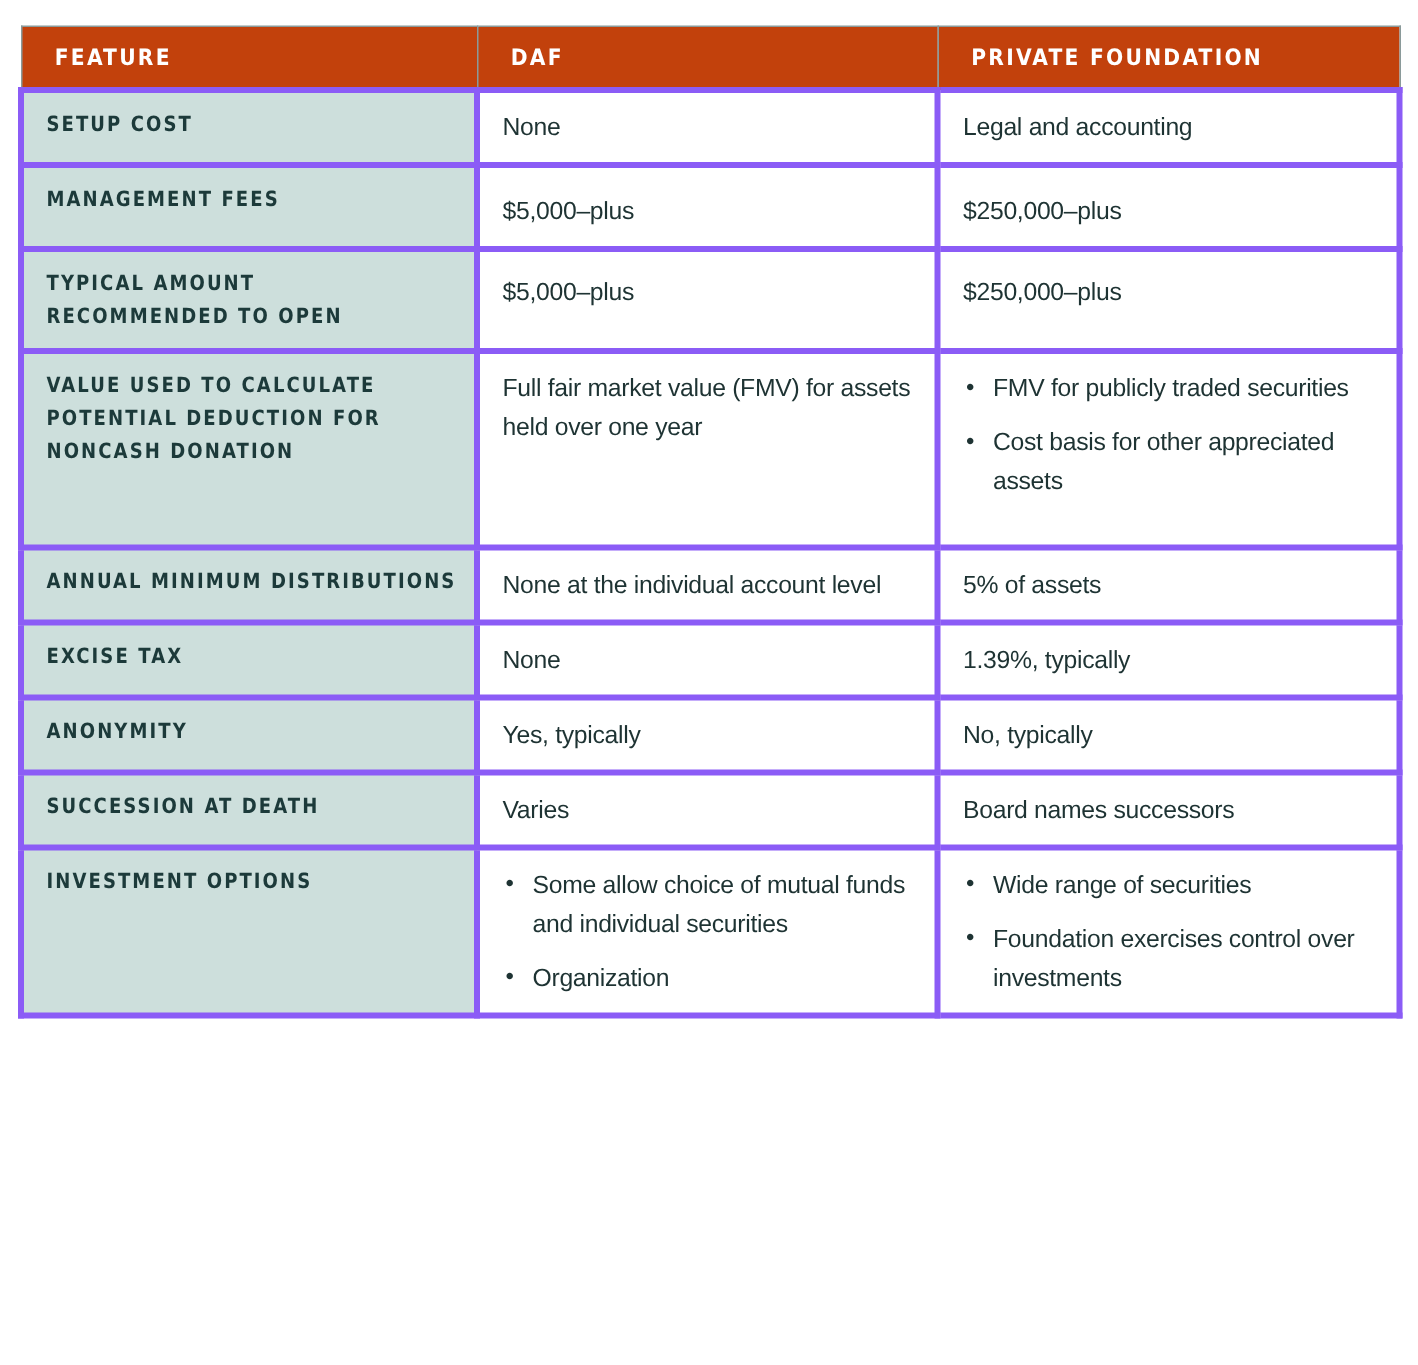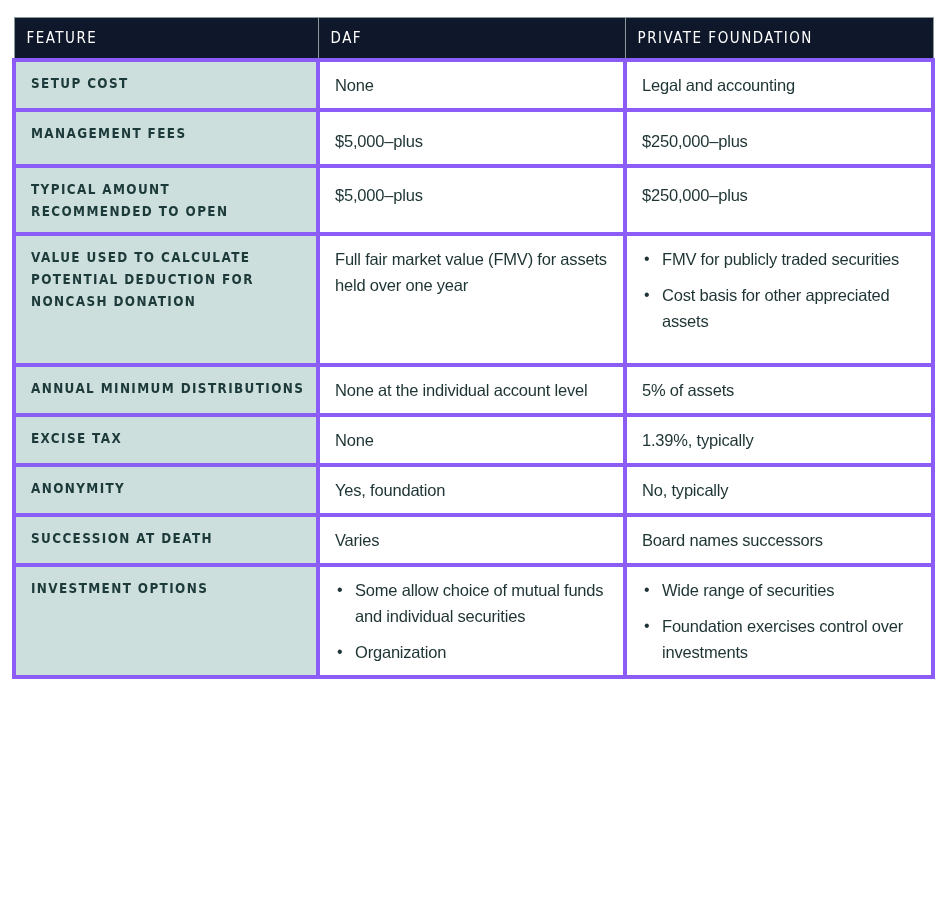--- a/index.html
+++ b/index.html
@@ -5,24 +5,24 @@
   html, body { margin: 0; padding: 0; background: #ffffff; }
   body { width: 945px; height: 910px; position: relative; overflow: hidden; }
   table.cmp {
     position: absolute; left: 12px; top: 17px;
     width: 919px; border-collapse: collapse; table-layout: fixed;
   }
   table.cmp col.c1 { width: 304px; }
   table.cmp col.c2 { width: 307px; }
   table.cmp col.c3 { width: 308px; }
   th {
-    background: #0f172a; color: #ffffff; text-align: left;
+    background: #c2410c; color: #ffffff; text-align: left;
     font-family: "DejaVu Sans Condensed", "DejaVu Sans", sans-serif;
-    font-weight: normal; font-size: 15px; letter-spacing: 1.5px;
-    height: 40px; padding: 0 12px; border: 1px solid #8a9a9a;
+    font-weight: bold; font-size: 15px; letter-spacing: 1.5px;
+    height: 40px; padding: 0 22px; border: 1px solid #8a9a9a;
     vertical-align: middle; text-transform: uppercase;
   }
   td {
     border: 4px solid #8b5cf6; vertical-align: top;
     padding: 10px 14px 10px 15px; color: #1e3333;
     font-family: "Liberation Sans", sans-serif; font-size: 16.5px; line-height: 26px;
     letter-spacing: -0.2px;
   }
   td.feat {
     background: #cddfdc; color: #1c3a3a;
@@ -108,21 +108,21 @@
         <td class="val">
           <span class="line">None</span>
         </td>
         <td class="val">
           <span class="line">1.39%, typically</span>
         </td>
       </tr>
       <tr style="height: 43px;">
         <td class="feat"><span class="line">Anonymity</span><br></td>
         <td class="val">
-          <span class="line">Yes, foundation</span>
+          <span class="line">Yes, typically</span>
         </td>
         <td class="val">
           <span class="line">No, typically</span>
         </td>
       </tr>
       <tr style="height: 43px;">
         <td class="feat"><span class="line">Succession at death</span><br></td>
         <td class="val">
           <span class="line">Varies</span>
         </td>

